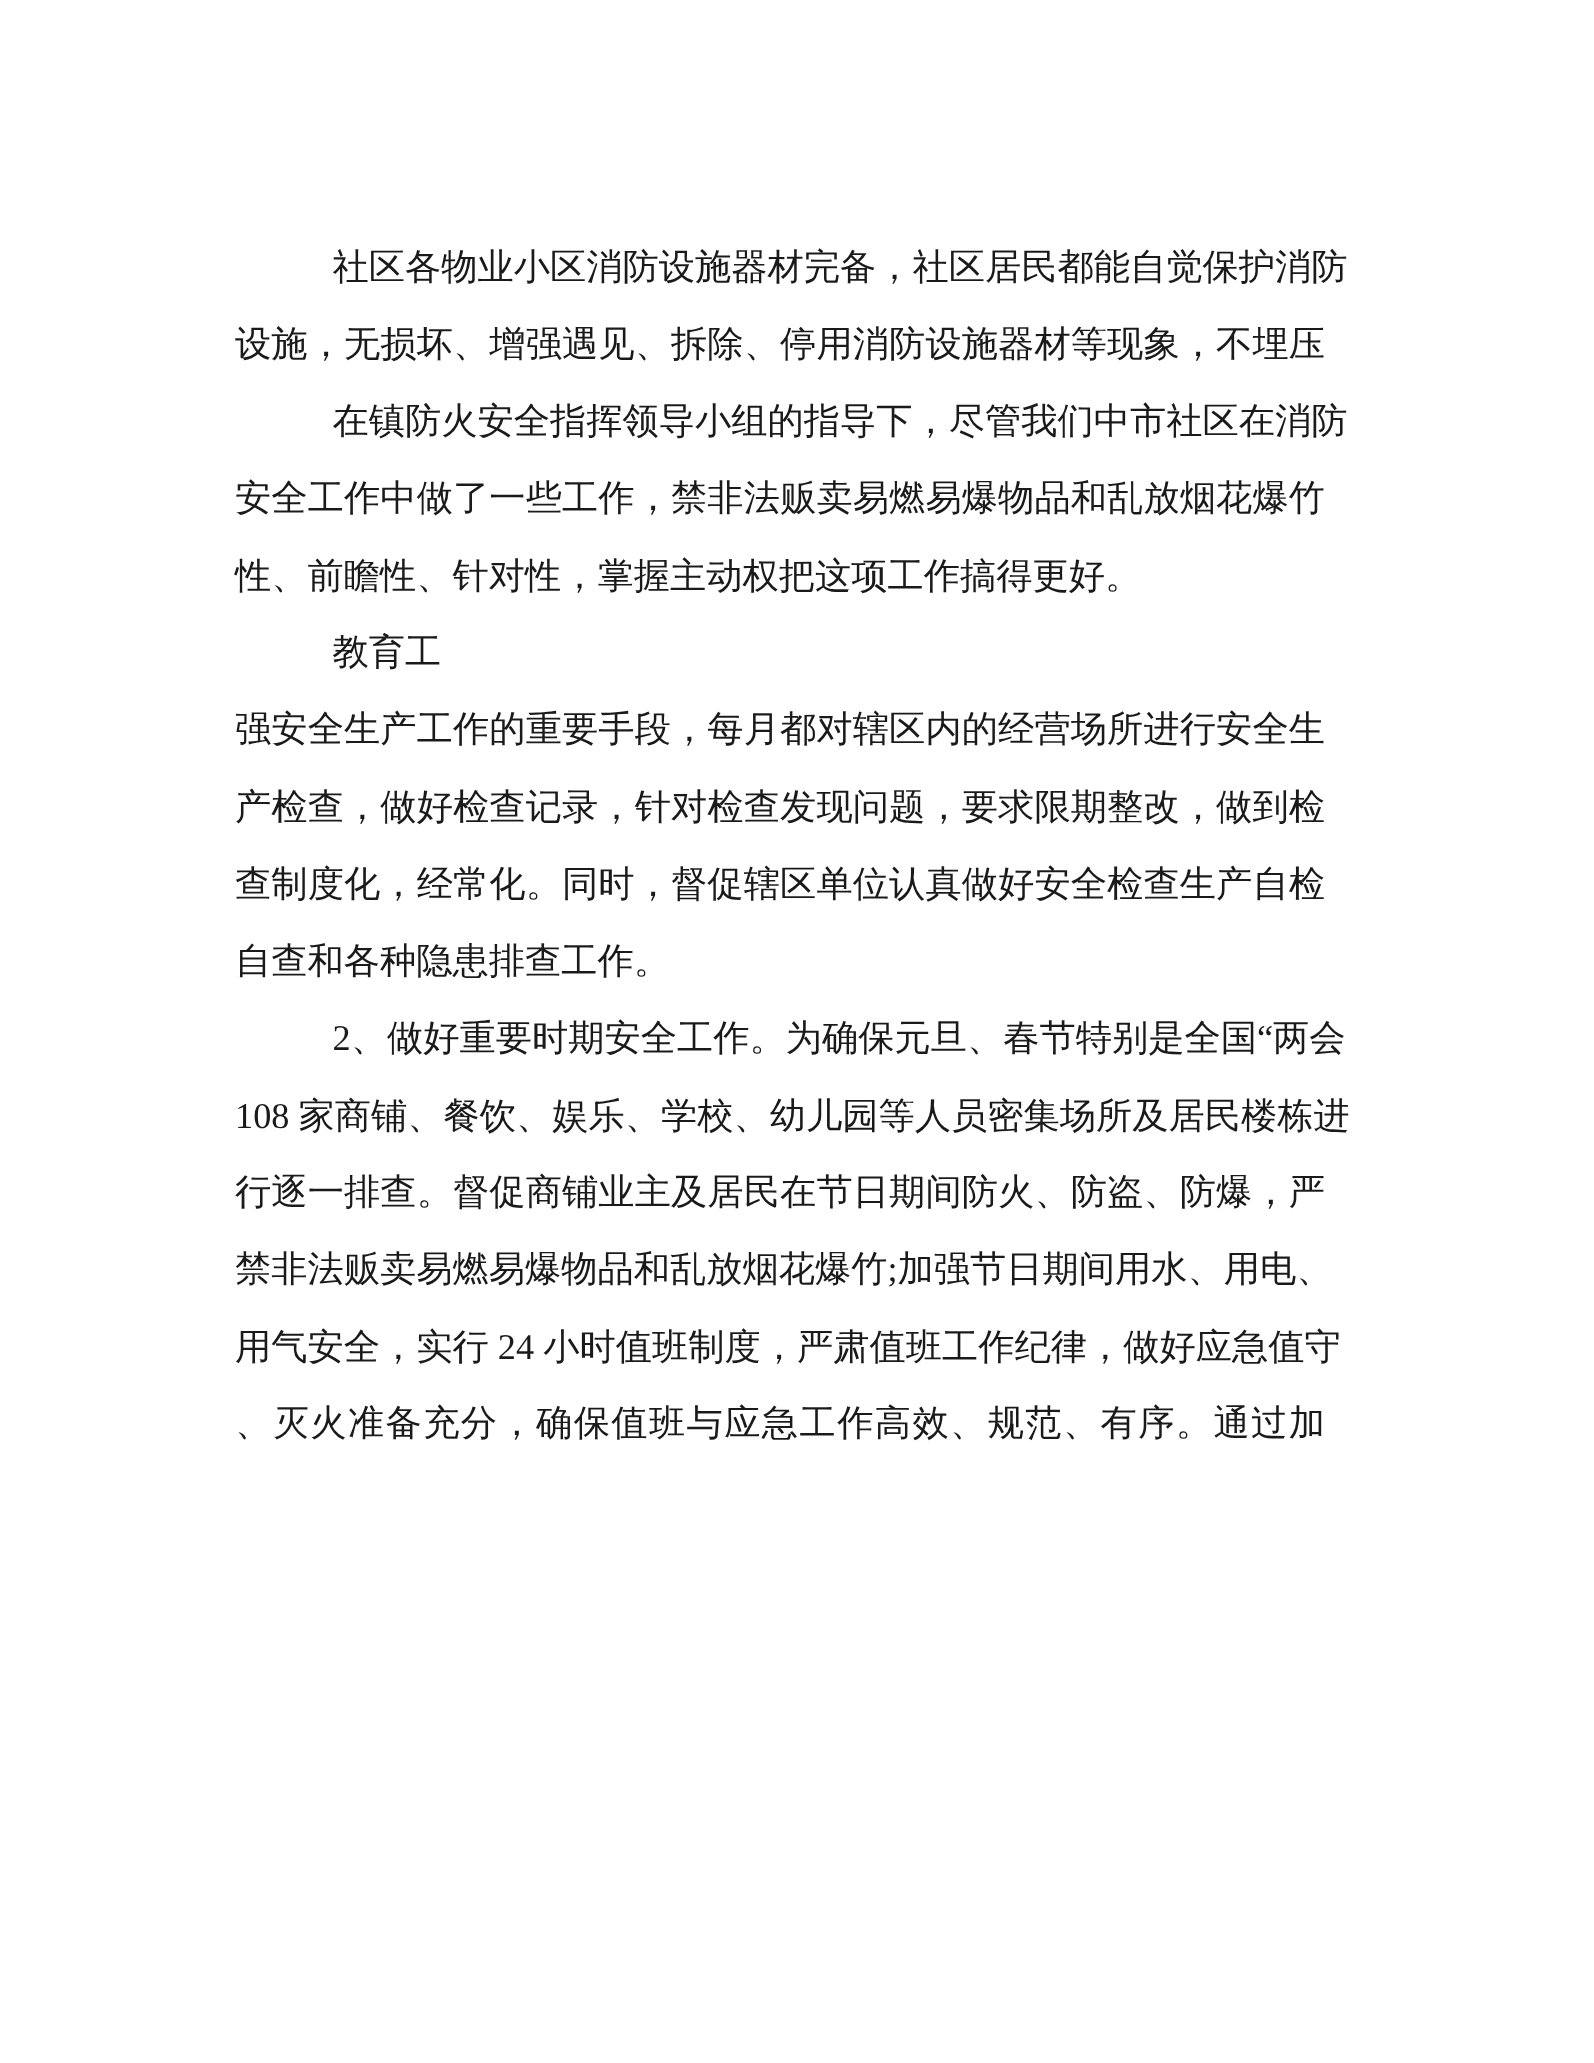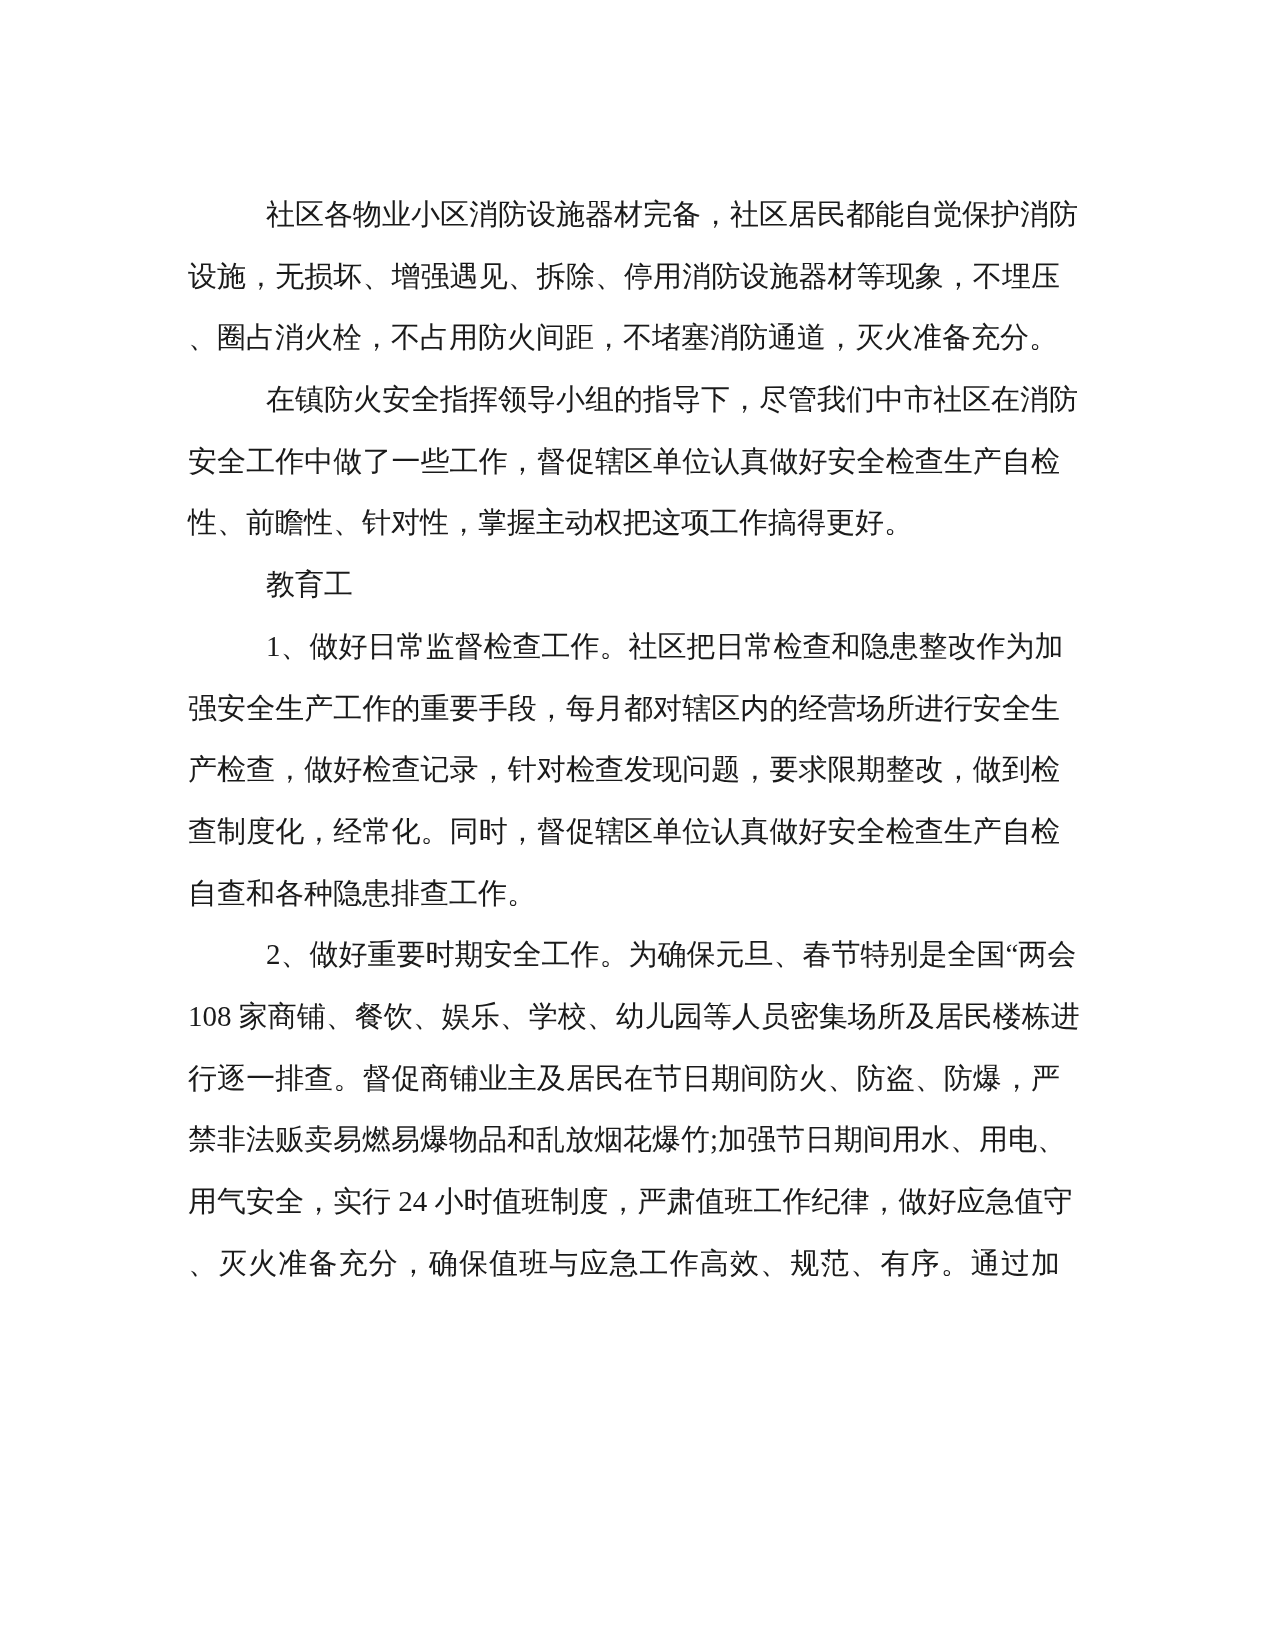--- a/index.html
+++ b/index.html
@@ -48,32 +48,30 @@
   }
 </style>
 </head>
 <body>
 
 <div class="page">
   <div class="text-block">
       <div class="paragraph">
         <div class="line indent fill">社区各物业小区消防设施器材完备，社区居民都能自觉保护消防</div>
         <div class="line fill">设施，无损坏、增强遇见、拆除、停用消防设施器材等现象，不埋压</div>
-        <div class="line">、圈占消火栓，不占用防火间距，不堵塞消防通道，灭火准备充分。</div>
       </div>
       <div class="paragraph">
         <div class="line indent fill">在镇防火安全指挥领导小组的指导下，尽管我们中市社区在消防</div>
-        <div class="line fill">安全工作中做了一些工作，督促辖区单位认真做好安全检查生产自检</div>
+        <div class="line fill">安全工作中做了一些工作，禁非法贩卖易燃易爆物品和乱放烟花爆竹</div>
         <div class="line">性、前瞻性、针对性，掌握主动权把这项工作搞得更好。</div>
       </div>
       <div class="paragraph">
         <div class="line indent">教育工</div>
       </div>
       <div class="paragraph">
-        <div class="line indent fill">1、做好日常监督检查工作。社区把日常检查和隐患整改作为加</div>
         <div class="line fill">强安全生产工作的重要手段，每月都对辖区内的经营场所进行安全生</div>
         <div class="line fill">产检查，做好检查记录，针对检查发现问题，要求限期整改，做到检</div>
         <div class="line fill">查制度化，经常化。同时，督促辖区单位认真做好安全检查生产自检</div>
         <div class="line">自查和各种隐患排查工作。</div>
       </div>
       <div class="paragraph">
         <div class="line indent fill">2、做好重要时期安全工作。为确保元旦、春节特别是全国“两会</div>
         <div class="line fill">108 家商铺、餐饮、娱乐、学校、幼儿园等人员密集场所及居民楼栋进</div>
         <div class="line fill">行逐一排查。督促商铺业主及居民在节日期间防火、防盗、防爆，严</div>
         <div class="line fill">禁非法贩卖易燃易爆物品和乱放烟花爆竹;加强节日期间用水、用电、</div>

